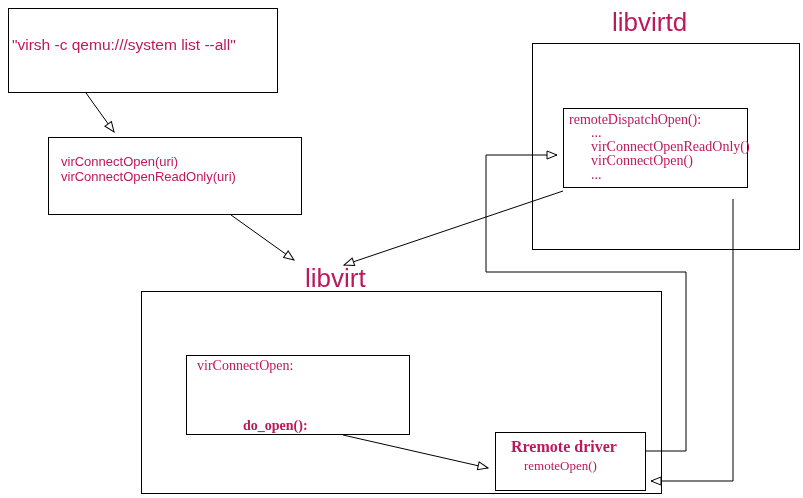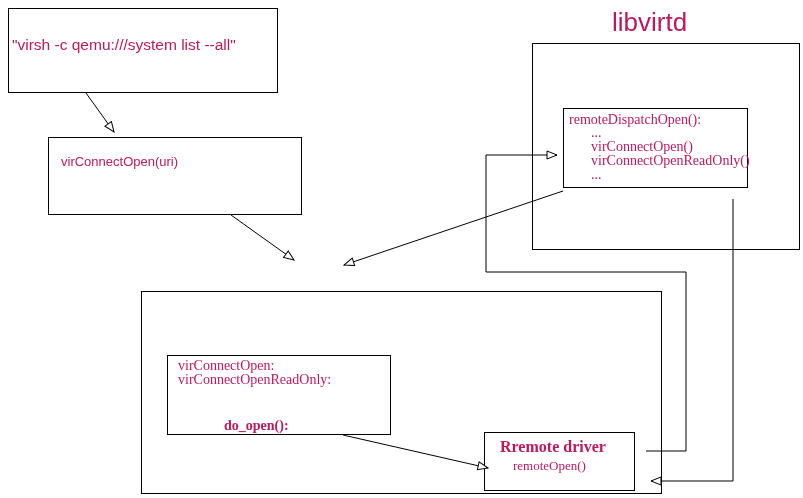--- a/index.html
+++ b/index.html
@@ -15,54 +15,55 @@
   .lines14 div{line-height:14px;font-size:14px;}
   .lines13 div{line-height:14.5px;font-size:13px;}
   svg.wires{position:absolute;left:0;top:0;pointer-events:none;}
 </style>
 </head>
 <body>
 
 <div class="canvas">
 
   <div class="section-label" style="left:612px;top:7px;">libvirtd</div>
+  <div class="section-label" style="left:305px;top:263px;">libvirt</div>
 
   <div class="box" style="left:8px;top:8px;width:270px;height:85px;">
     <div class="t sans" style="left:3px;top:27px;font-size:15.5px;">"virsh -c qemu:///system list --all"</div>
   </div>
 
   <div class="box" style="left:48px;top:137px;width:254px;height:78px;">
     <div class="t sans lines13" style="left:12px;top:5px;margin-top:12px;">
       <div>virConnectOpen(uri)</div>
+      <div>virConnectOpenReadOnly(uri)</div>
     </div>
   </div>
 
   <div class="box" style="left:532px;top:43px;width:268px;height:207px;"></div>
 
   <div class="box" style="left:563px;top:108px;width:185px;height:80px;">
     <div class="t serif" style="left:5px;top:3px;font-size:14px;">remoteDispatchOpen():</div>
     <div class="t serif lines14" style="left:27px;top:17px;">
       <div>...</div>
+      <div>virConnectOpenReadOnly()</div>
       <div>virConnectOpen()</div>
-      <div>virConnectOpenReadOnly()</div>
       <div>...</div>
     </div>
   </div>
 
   <div class="box" style="left:141px;top:291px;width:521px;height:203px;"></div>
 
-  <div class="box" style="left:167px;top:355px;width:224px;height:80px;">
+  <div class="box" style="left:186px;top:355px;width:224px;height:80px;">
     <div class="t serif lines14" style="left:10px;top:3px;">
       <div>virConnectOpen:</div>
-      <div>virConnectOpenReadOnly:</div>
     </div>
     <div class="t serif" style="left:56px;top:50px;font-size:14px;font-weight:bold;margin-top:12px;">do_open():</div>
   </div>
 
-  <div class="box" style="left:484px;top:432px;width:151px;height:59px;">
+  <div class="box" style="left:495px;top:432px;width:151px;height:59px;">
     <div class="t serif" style="left:15px;top:5px;font-size:16px;font-weight:bold;">Rremote driver</div>
     <div class="t serif" style="left:28px;top:25px;font-size:13px;">remoteOpen()</div>
   </div>
 
   <svg class="wires" width="803" height="498" viewBox="0 0 803 498">
     <defs>
       <marker id="arrow" viewBox="0 0 12 10" refX="11" refY="5" markerWidth="12" markerHeight="10" orient="auto" markerUnits="userSpaceOnUse">
         <path d="M1,1 L11,5 L1,9 Z" fill="#ffffff" stroke="#000000" stroke-width="1"></path>
       </marker>
     </defs>

